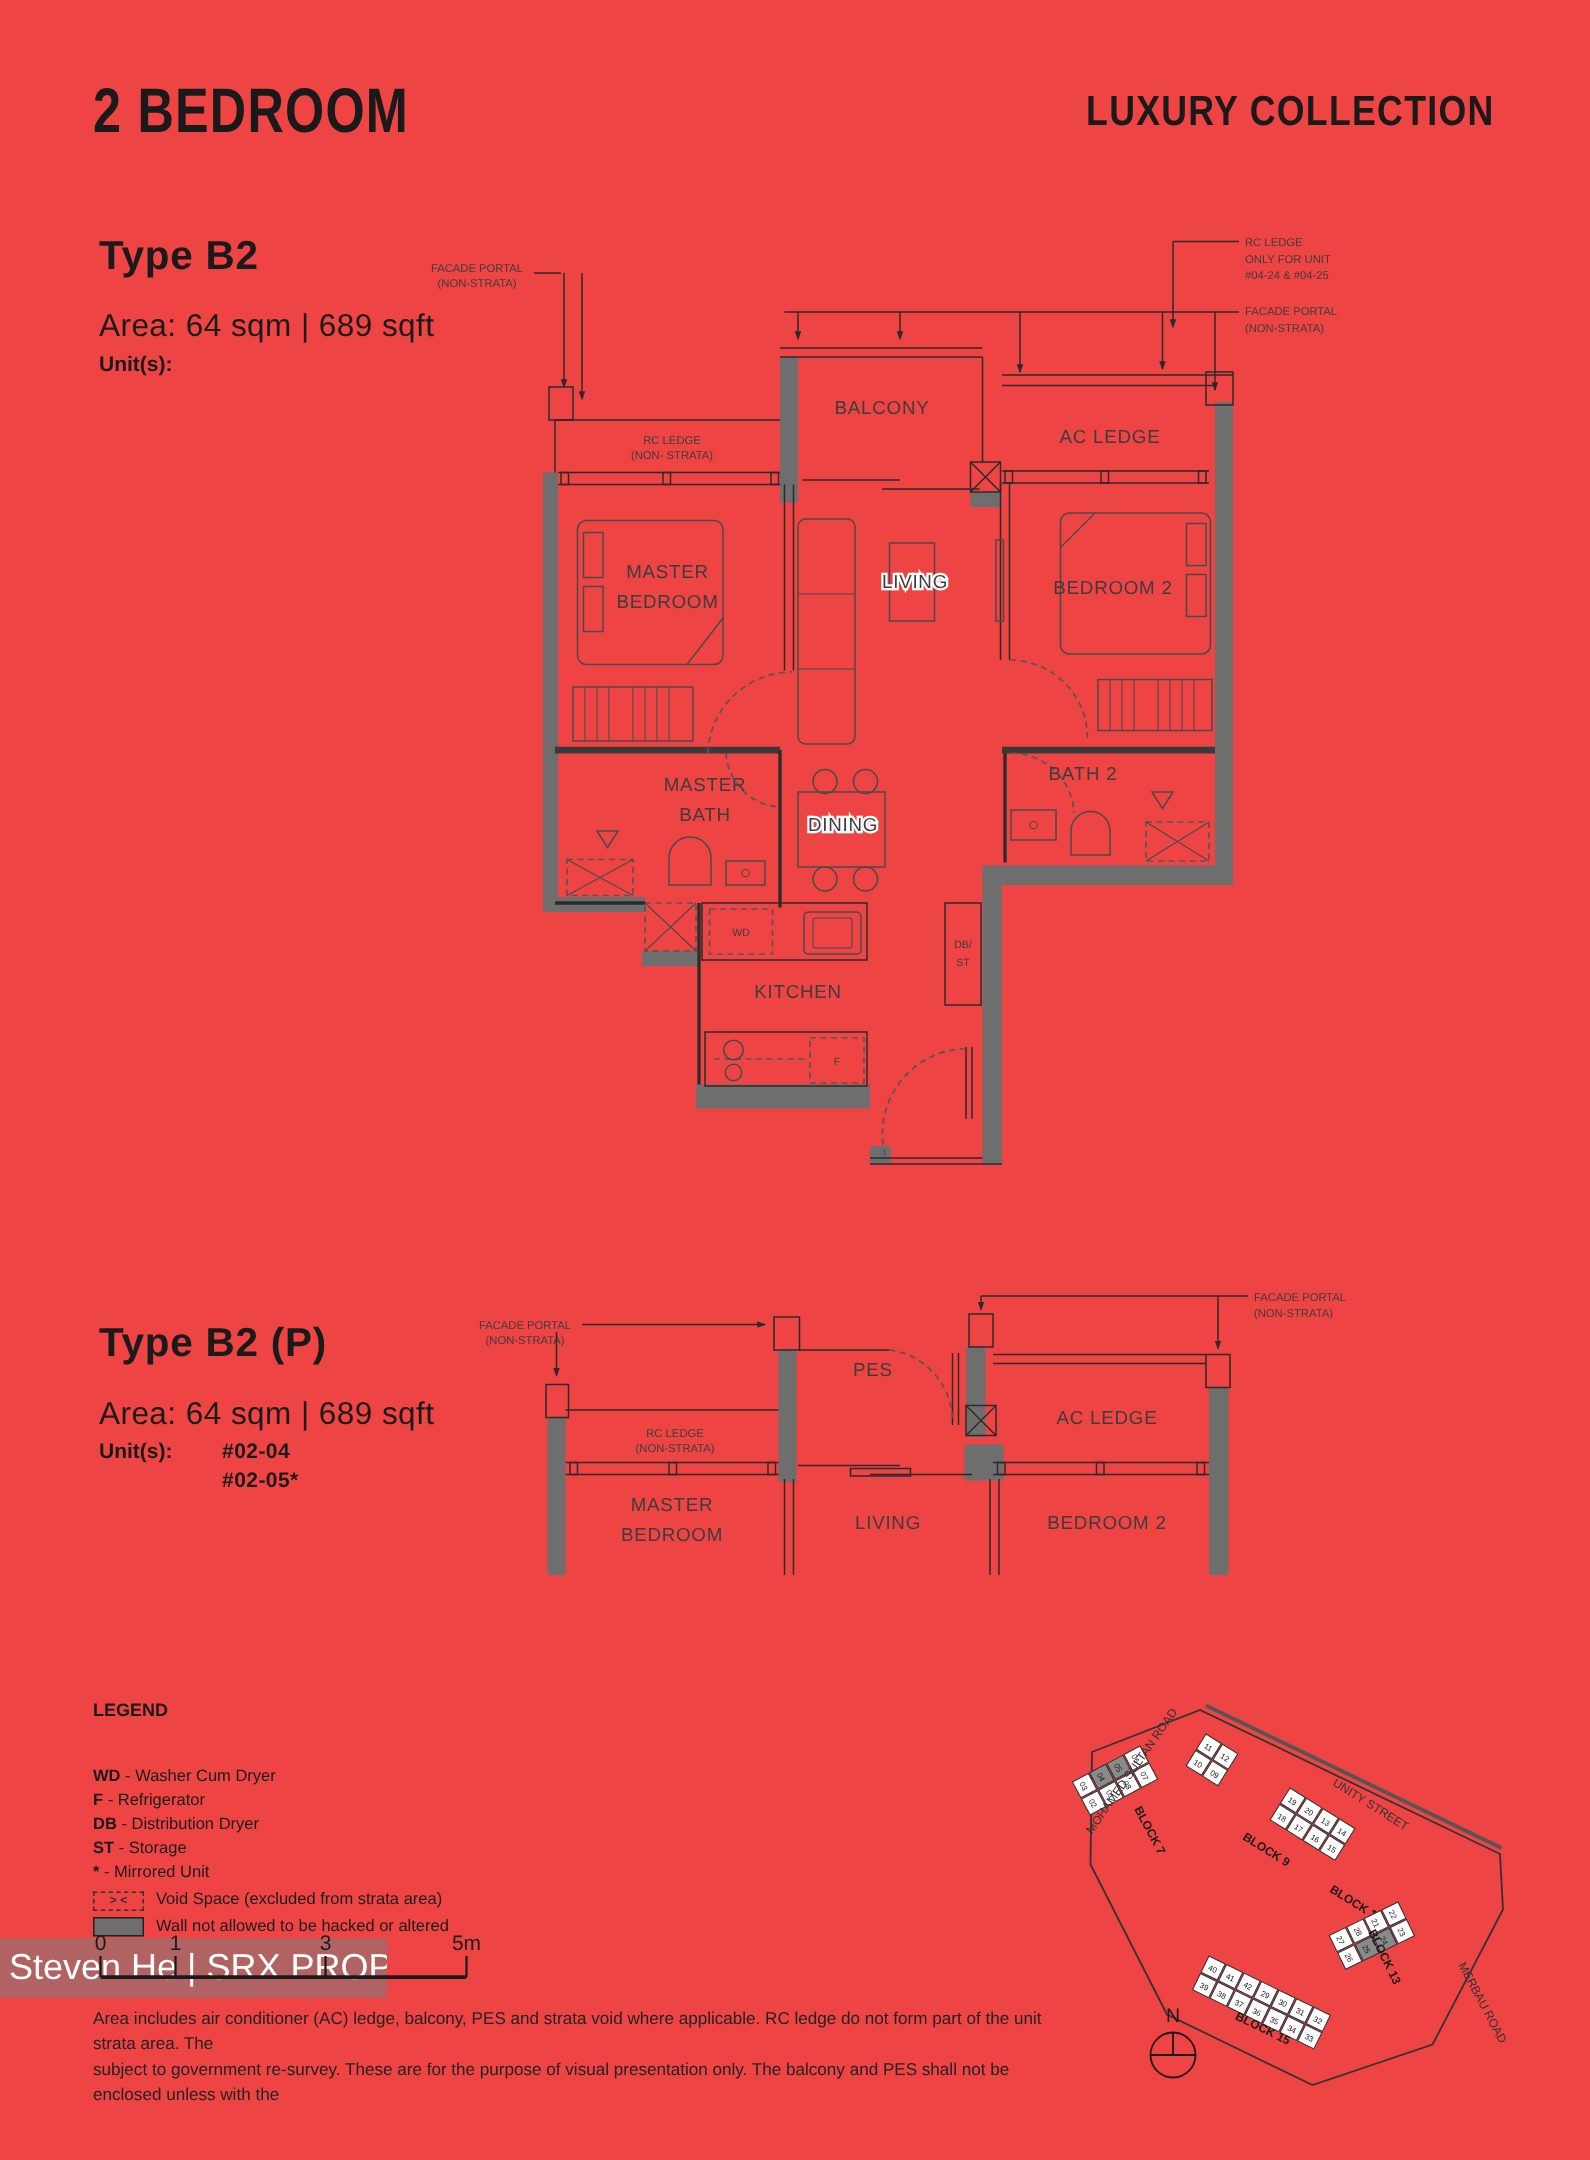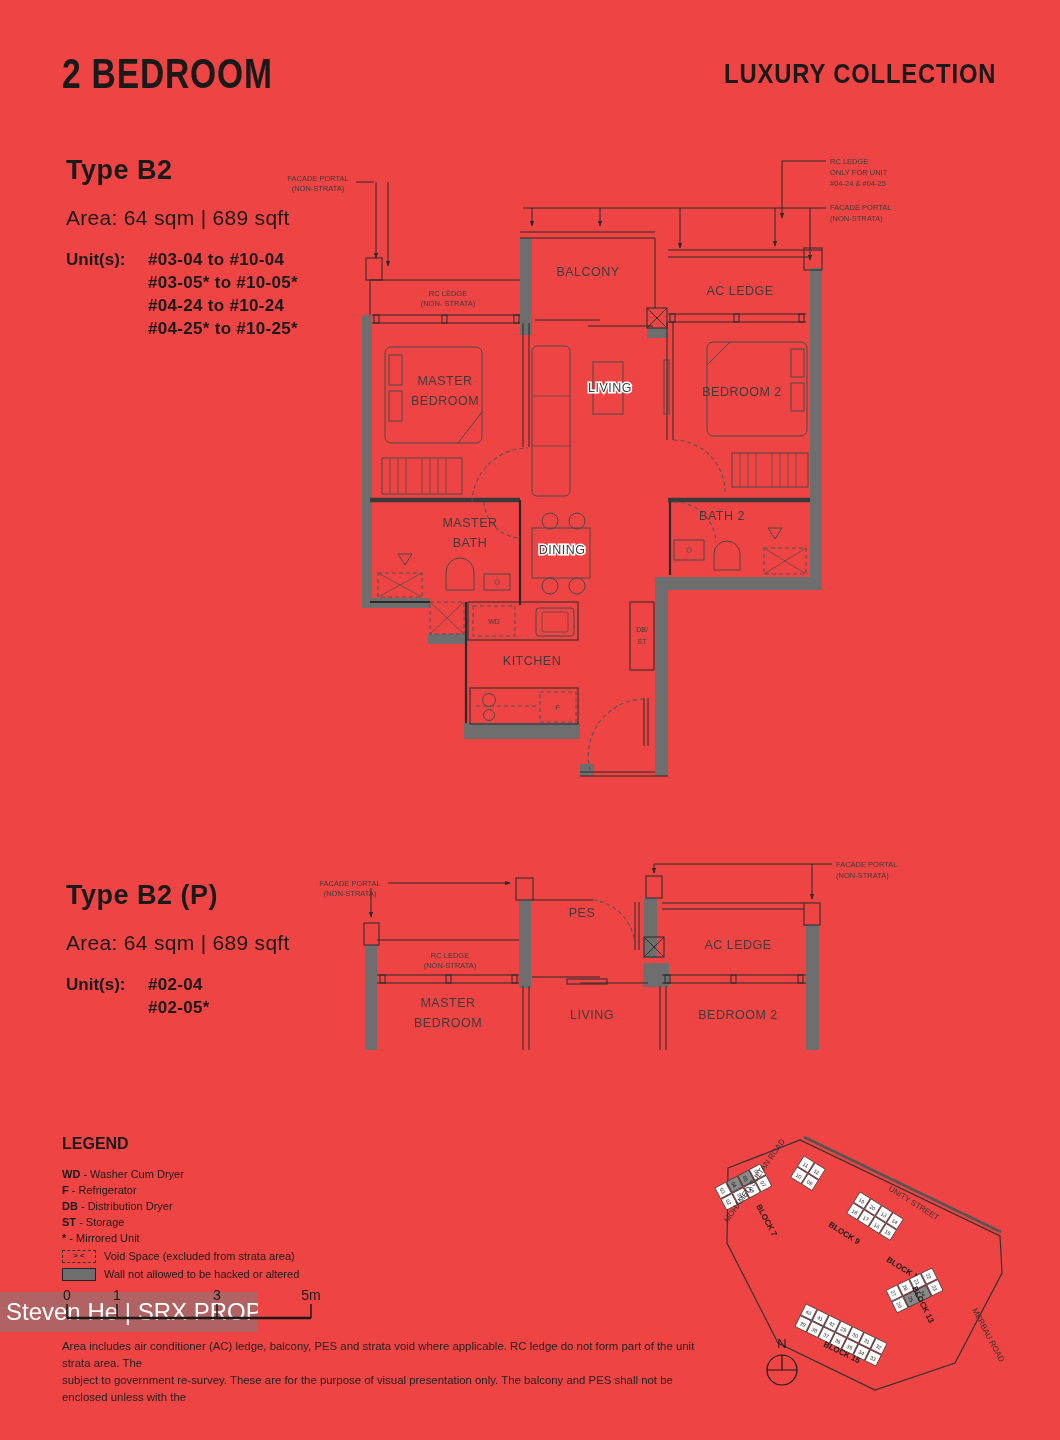--- a/index.html
+++ b/index.html
@@ -4,40 +4,40 @@
 <style>
   html,body{margin:0;padding:0;background:#fff}
   .page{position:relative;width:1060px;height:1440px;background:#ef4444;overflow:hidden;
         font-family:"Liberation Sans",sans-serif;color:#1a1a1a}
   .abs{position:absolute}
   
   .h-title{font-size:42px;font-weight:bold;letter-spacing:1px;transform:scaleX(.8);transform-origin:left}
   .h-coll{font-size:28px;font-weight:bold;letter-spacing:1px;transform:scaleX(.85);transform-origin:right}
   .t-name{font-size:27px;font-weight:700;letter-spacing:.5px}
   .t-area{font-size:21px;margin-top:20px;letter-spacing:.3px}
-  .t-units{display:flex;font-size:17px;font-weight:bold;margin-top:20px}
+  .t-units{display:flex;font-size:14px;font-weight:bold;margin-top:4px}
   .t-units .lbl{width:82px;flex:0 0 auto}
   .t-units .vals div{margin-bottom:3px;letter-spacing:.3px}
   
   svg text{font-family:"Liberation Sans",sans-serif}
   .rm{font-size:12.5px;fill:#3d3d3d;letter-spacing:.5px;text-anchor:middle}
   .sm{font-size:7.5px;fill:#3d3d3d;text-anchor:middle}
   .sml{font-size:7.5px;fill:#3d3d3d}
   .tiny{font-size:7px;fill:#3d3d3d;text-anchor:middle}
   .halo{paint-order:stroke;stroke:#fff;stroke-width:3px}
   .t{stroke:#2b2b2b;stroke-width:1;fill:none}
   .k{stroke:#2b2b2b;stroke-width:2.2;fill:none}
   .m{stroke:#3a3a3a;stroke-width:4.5;fill:none}
   .d{stroke:#555;stroke-width:1.1;fill:none;stroke-dasharray:4 3}
   .g{fill:#6e6e6e;stroke:none}
   .f{stroke:#4a4a4a;stroke-width:1;fill:none}
   .fh{stroke:#4a4a4a;stroke-width:.7;fill:none}
   
   .legend{font-size:11px;line-height:1.45}
-  .legend .ttl{font-weight:bold;font-size:16px;margin-bottom:12px}
+  .legend .ttl{font-weight:bold;font-size:12px;margin-bottom:28px}
   .legend .row b{font-weight:bold}
   .legend .swrow{display:flex;align-items:center;margin-top:2px}
   .sw{width:34px;height:13px;margin-right:8px;box-sizing:border-box;flex:0 0 auto}
   .sw.void{border:1.5px dashed #333;color:#333;font-size:8px;line-height:10px;text-align:center;font-weight:bold}
   .sw.wall{background:#6e6e6e;border:1.5px solid #222}
   
   .wm{background:rgba(125,125,125,.55);color:#fff;font-size:24px;line-height:40px;padding-left:6px;white-space:nowrap;overflow:hidden}
   .disc{font-size:11.4px;line-height:1.5;color:#222}
 </style>
 </head>
@@ -46,26 +46,20 @@
 <div class="page">
 
   <div class="abs h-title" style="left:62px;top:50px">2 BEDROOM</div>
   <div class="abs h-coll" style="right:64px;top:58px">LUXURY COLLECTION</div>
 
   <div class="abs" style="left:66px;top:155px">
     <div class="t-name">Type B2</div>
     <div class="t-area">Area: 64 sqm | 689 sqft</div>
     <div class="t-units">
       <div class="lbl">Unit(s):</div>
-      <div class="vals">
-        <div>#03-04 to #10-04</div>
-        <div>#03-05* to #10-05*</div>
-        <div>#04-24 to #10-24</div>
-        <div>#04-25* to #10-25*</div>
-      </div>
     </div>
   </div>
 
   <svg class="abs" style="left:270px;top:150px" width="780" height="660" viewBox="0 0 780 660">
     <defs>
       <marker id="arr" markerWidth="7" markerHeight="6" refX="5.2" refY="2.2" orient="auto">
         <path d="M0,0 L6,2.2 L0,4.4 z" fill="#2b2b2b"></path>
       </marker>
     </defs>
 

